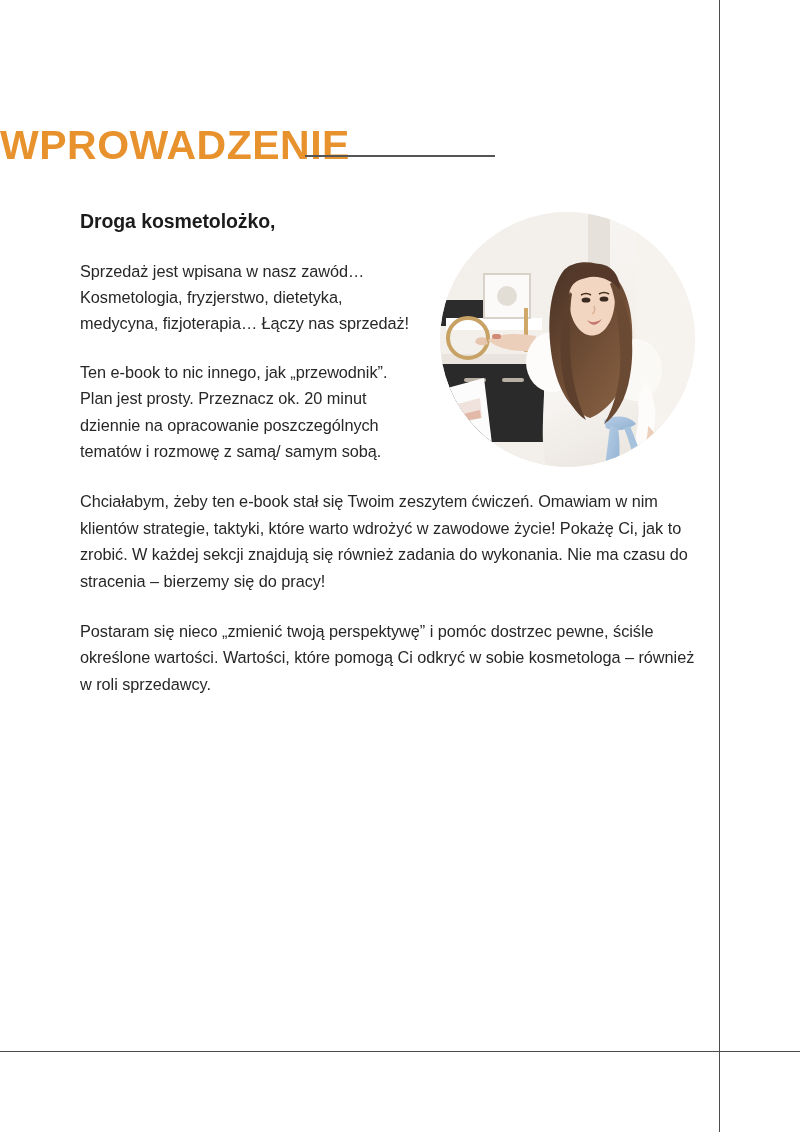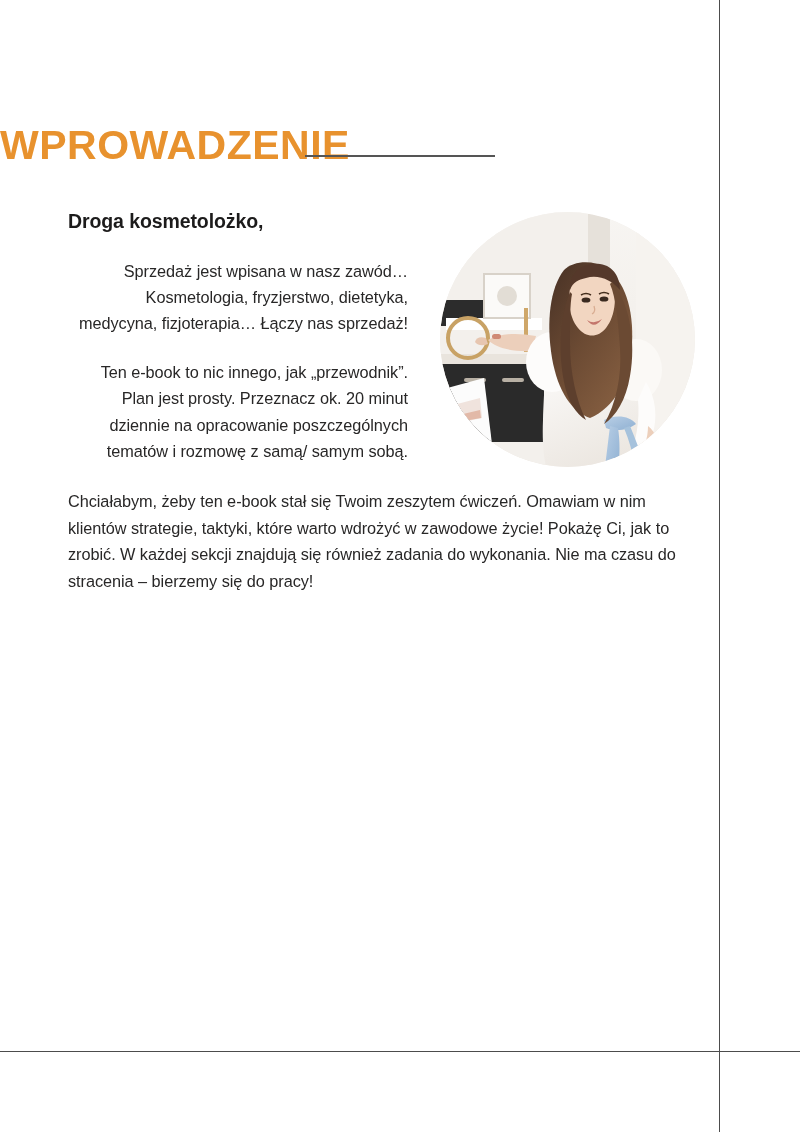--- a/index.html
+++ b/index.html
@@ -52,21 +52,21 @@
     left: 305px;
     top: 155px;
     width: 190px;
     height: 2px;
     background: #555555;
   }
 
   
   .content {
     position: absolute;
-    left: 68px;
+    left: 80px;
     top: 208px;
     width: 616px;
   }
 
   .salutation {
     font-size: 19.5px;
     font-weight: bold;
     line-height: 1.42;
     letter-spacing: -0.1px;
     margin: 0 0 22px 0;
@@ -76,21 +76,20 @@
 
   p.body-text {
     font-size: 16.3px;
     line-height: 1.62;
     letter-spacing: -0.05px;
     margin: 0 0 22px 0;
     color: #282727;
   }
   p.narrow {
     max-width: 340px;
-    text-align: right;
   }
   p.wide {
     max-width: 616px;
     margin-top: 24px;
   }
   p.last {
     margin-bottom: 0;
   }
 
   
@@ -220,14 +219,15 @@
 
 <div class="content">
 
   <div class="salutation">
     <span>Droga kosmetolożko,</span><br>
   </div>
 
   <p class="body-text narrow">Sprzedaż jest wpisana w nasz zawód… Kosmetologia, fryzjerstwo, dietetyka, medycyna, fizjoterapia… Łączy nas sprzedaż!</p>
   <p class="body-text narrow">Ten e-book to nic innego, jak „przewodnik”. Plan jest prosty. Przeznacz ok. 20 minut dziennie na opracowanie poszczególnych tematów i rozmowę z samą/ samym sobą.</p>
   <p class="body-text wide">Chciałabym, żeby ten e-book stał się Twoim zeszytem ćwiczeń. Omawiam w nim klientów strategie, taktyki, które warto wdrożyć w zawodowe życie! Pokażę Ci, jak to zrobić. W każdej sekcji znajdują się również zadania do wykonania. Nie ma czasu do stracenia – bierzemy się do pracy!</p>
+  <p class="body-text wide last">Postaram się nieco „zmienić twoją perspektywę” i pomóc dostrzec pewne, ściśle określone wartości. Wartości, które pomogą Ci odkryć w sobie kosmetologa – również w roli sprzedawcy.</p>
 
 </div>
 
 </body></html>

